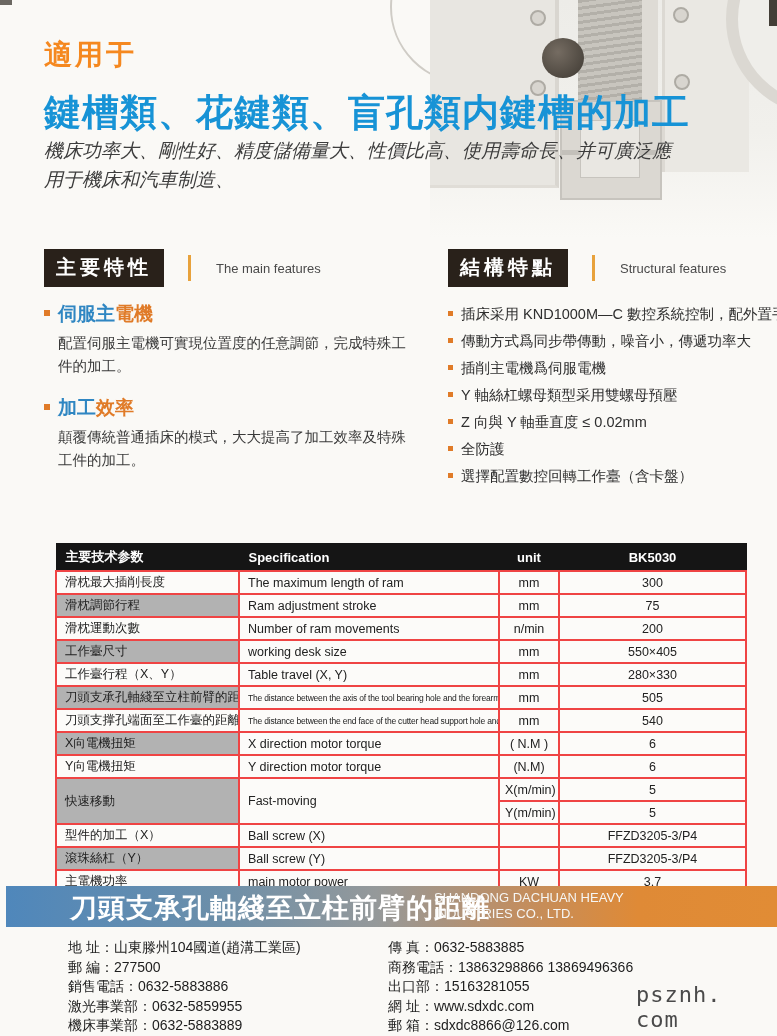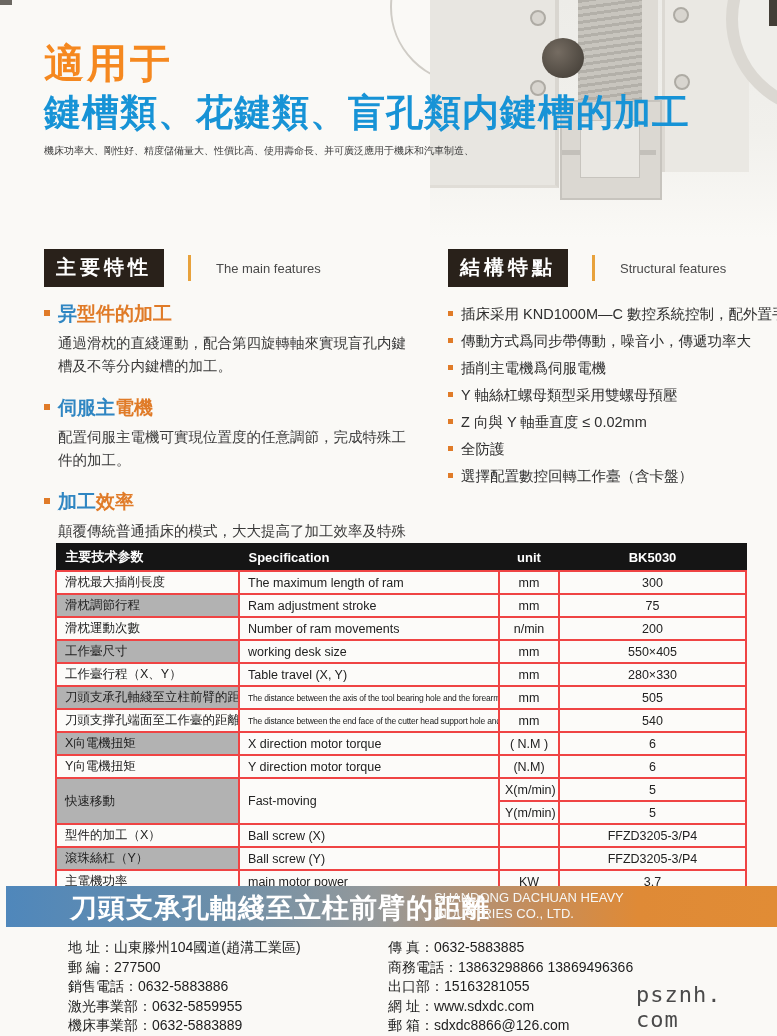--- a/index.html
+++ b/index.html
@@ -29,26 +29,26 @@
   .ph-b3{left:243px;top:7px;}  .ph-b4{left:244px;top:74px;}
   .ph-vise{left:130px;top:100px;width:98px;height:96px;background:#dbd8d2;
            border:2px solid #c7c4be;}
   .ph-vise-slot{left:150px;top:120px;width:58px;height:56px;background:#e9e7e2;
                 border:1px solid #c7c4be;}
   .ph-vise-line{left:132px;top:150px;width:94px;height:5px;background:#c3c0ba;}
   .ph-corner-dark{left:339px;top:0;width:8px;height:26px;background:#433e37;}
   .scan-mark{position:absolute;left:0;top:0;width:12px;height:5px;background:#6b6862;}
 
   
-  .title-orange{position:absolute;left:44px;top:36px;font-size:40px;font-weight:bold;
+  .title-orange{position:absolute;left:44px;top:36px;font-size:28px;font-weight:bold;
                 color:#f5881f;letter-spacing:3px;margin:0;}
   .title-blue{position:absolute;left:44px;top:88px;font-size:37px;font-weight:bold;
               color:#1793d6;letter-spacing:1px;margin:0;white-space:nowrap;}
   .intro{position:absolute;left:44px;top:136px;width:640px;margin:0;
-         font-size:10px;line-height:29px;color:#3d3d3d;}
+         font-size:19px;line-height:29px;color:#3d3d3d;font-style:italic;}
 
   
   .col-left{position:absolute;left:44px;top:249px;width:372px;}
   .col-right{position:absolute;left:448px;top:249px;width:326px;}
   .sec-header{display:flex;align-items:center;margin-bottom:14px;gap:16px;}
   .sec-box{background:#29211a;color:#fff;font-size:20px;font-weight:bold;
            letter-spacing:4px;padding:5px 12px 6px 12px;}
   .sec-divider{width:3px;height:26px;background:#e8a23c;margin:0 9px 0 8px;}
   .sec-en{font-size:13px;color:#4a4a4a;}
 
@@ -123,24 +123,20 @@
   <h2 class="title-blue">鍵槽類、花鍵類、盲孔類内鍵槽的加工</h2>
   <p class="intro"><span>機床功率大、剛性好、精度儲備量大、性價比高、使用壽命長、并可廣泛應用于機床和汽車制造、</span><br></p>
 
   <section class="col-left">
     <div class="sec-header">
       <div class="sec-box">主要特性</div>
       <div class="sec-divider"></div>
       <div class="sec-en">The main features</div>
     </div>
 
-    <div class="feature">
-      <div class="f-title"><span class="bullet-sq"></span><span class="t-blue">异</span><span class="t-orange">型件的加工</span></div>
-      <p class="f-body">通過滑枕的直綫運動，配合第四旋轉軸來實現盲孔内鍵槽及不等分内鍵槽的加工。</p>
-    </div>
 
     <div class="feature">
       <div class="f-title"><span class="bullet-sq"></span><span class="t-blue">伺服主</span><span class="t-orange">電機</span></div>
       <p class="f-body">配置伺服主電機可實現位置度的任意調節，完成特殊工件的加工。</p>
     </div>
 
     <div class="feature">
       <div class="f-title"><span class="bullet-sq"></span><span class="t-blue">加工</span><span class="t-orange">效率</span></div>
       <p class="f-body">顛覆傳統普通插床的模式，大大提高了加工效率及特殊工件的加工。</p>
     </div>

